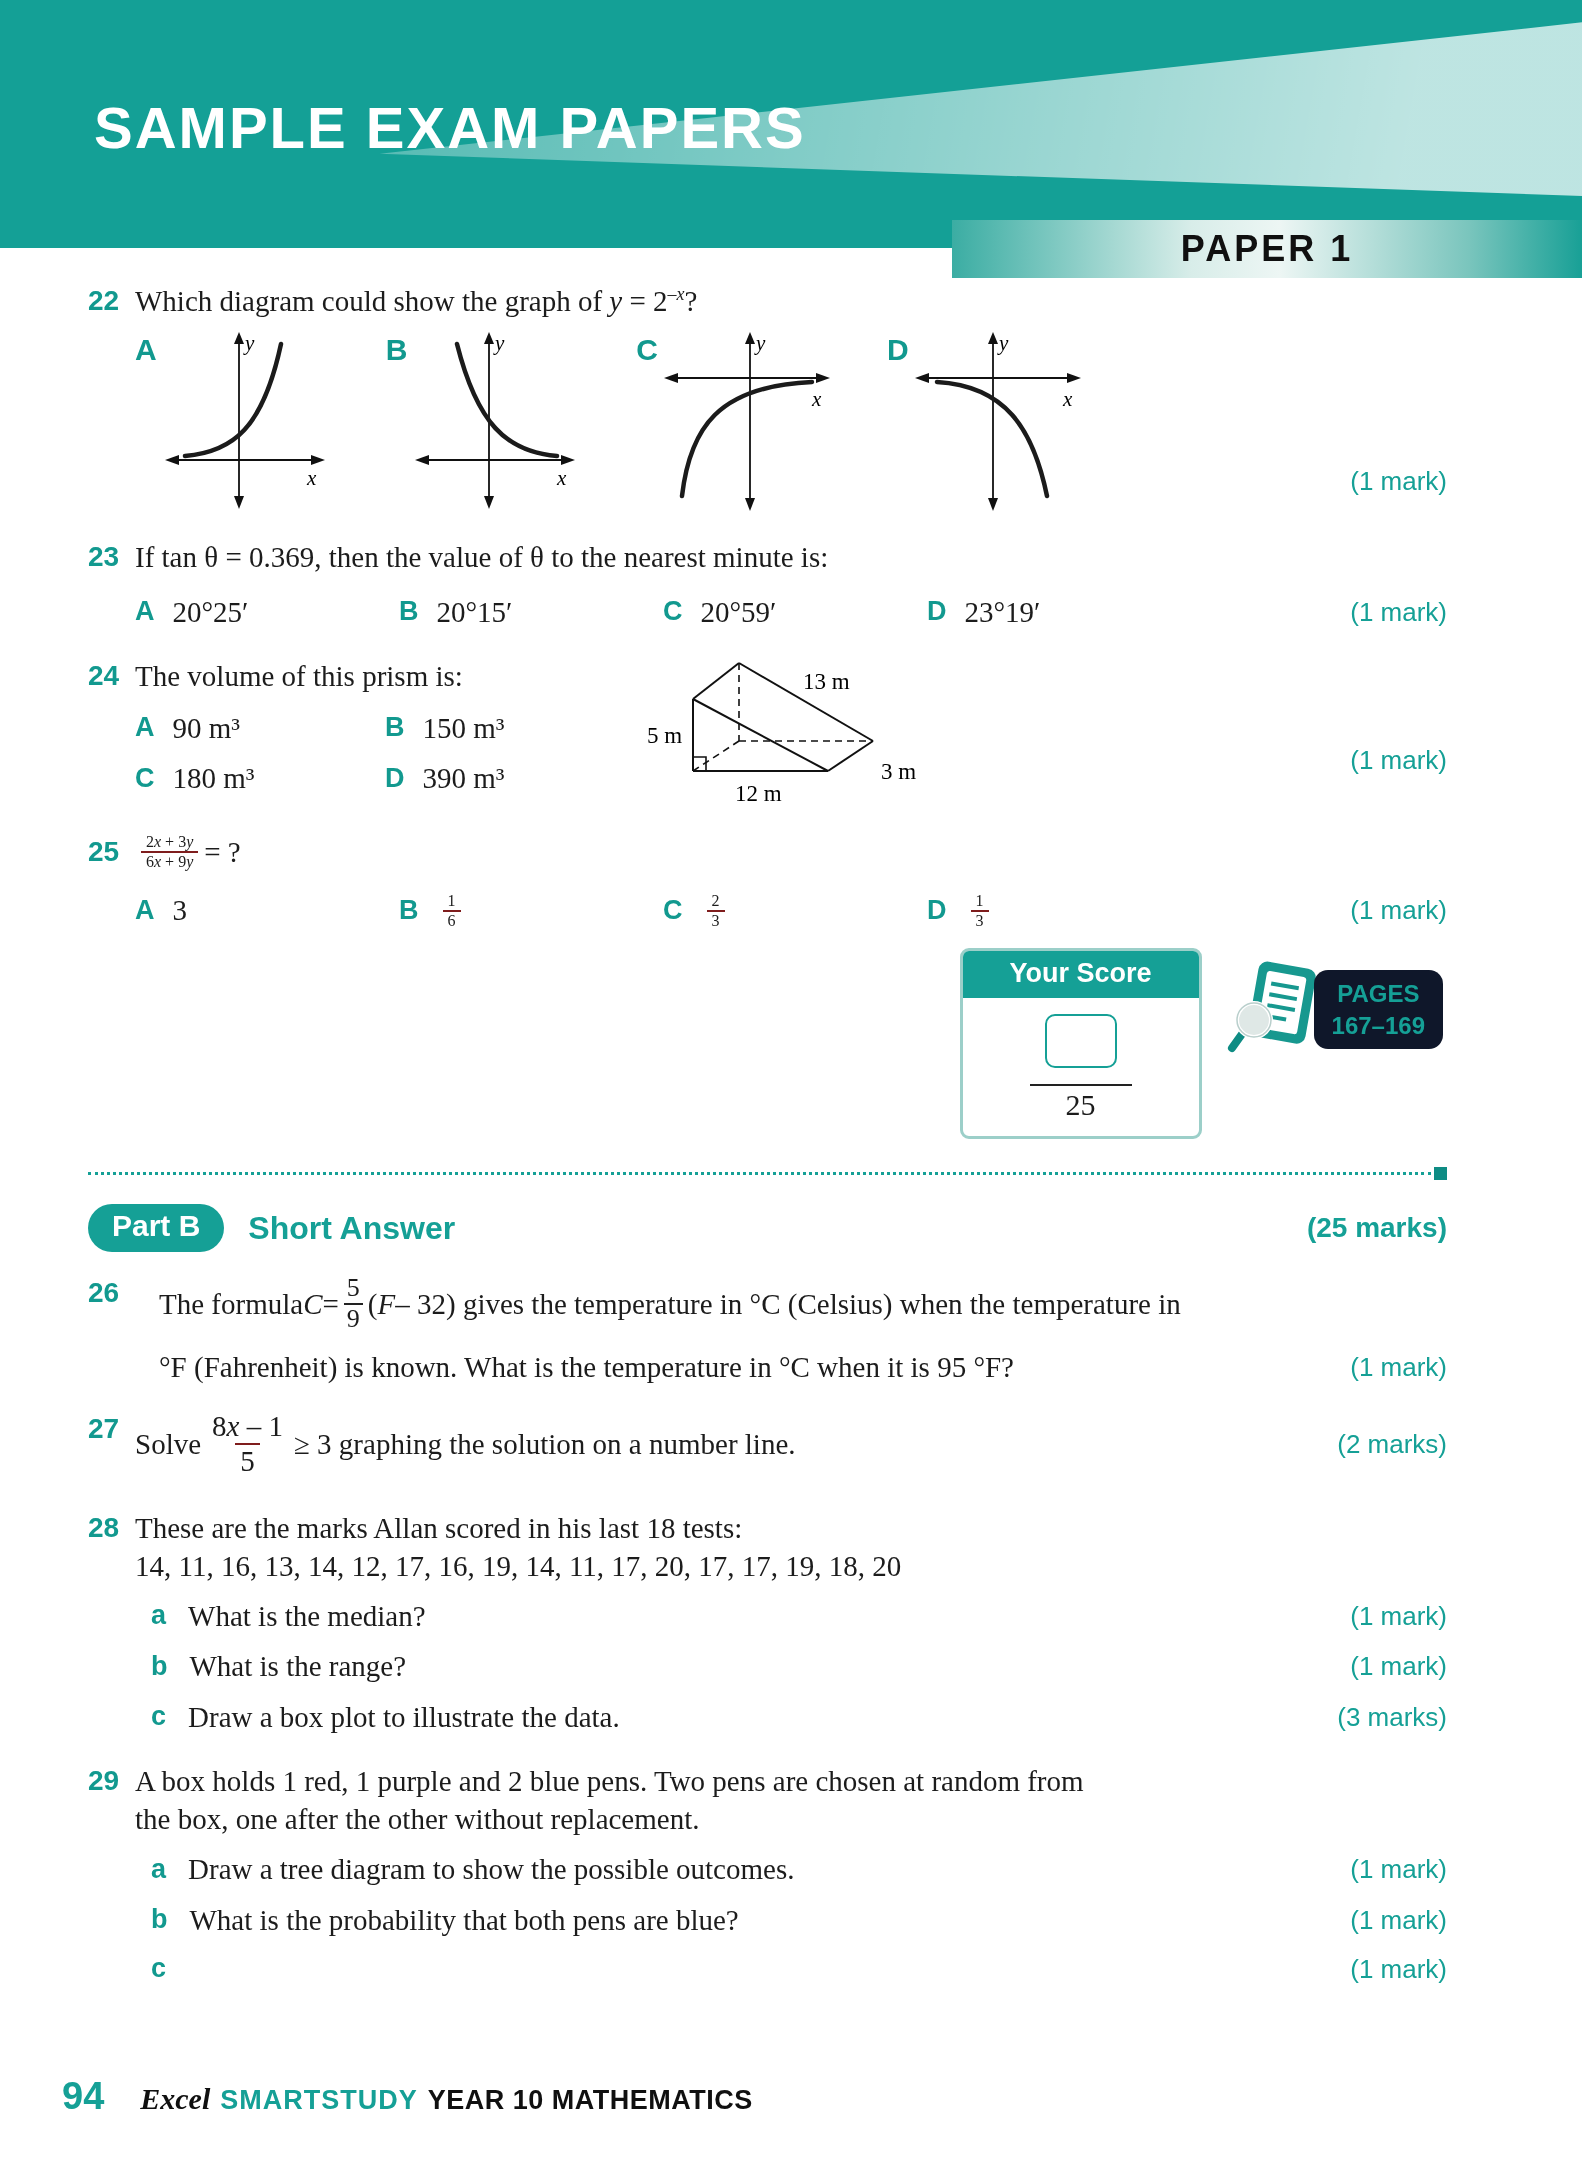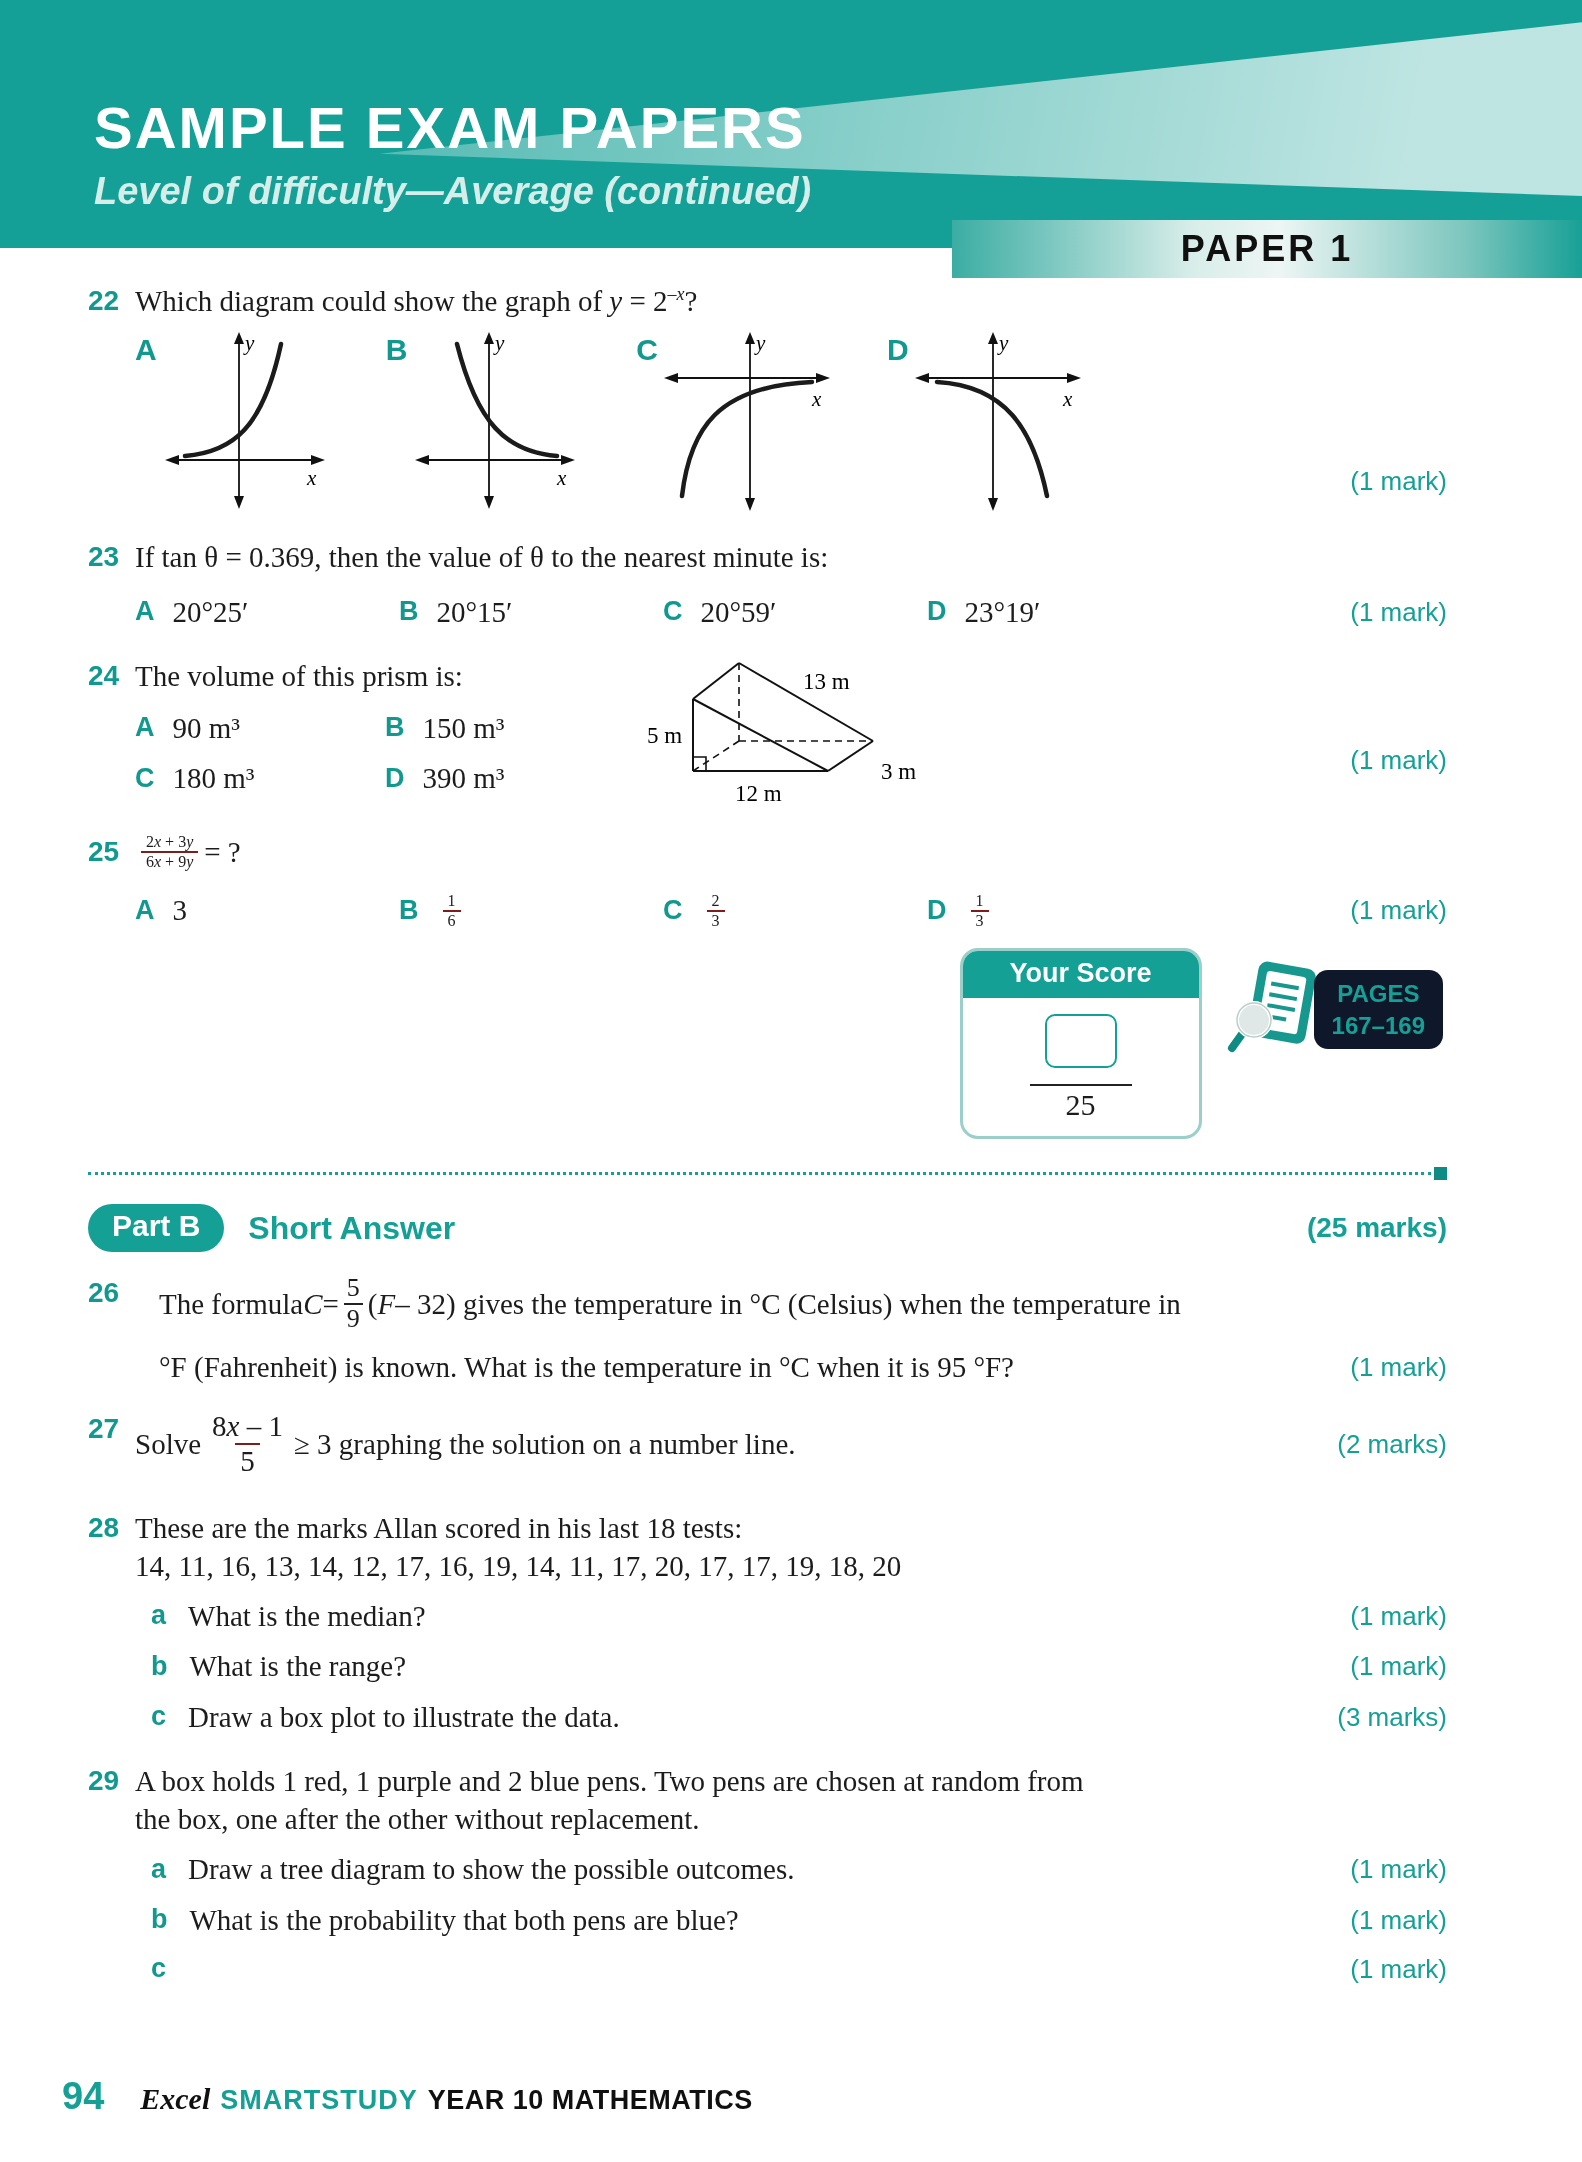--- a/index.html
+++ b/index.html
@@ -70,21 +70,21 @@
   .q24-marks { position:absolute; right:0; top:86px; }
 
   
   .q25-head { display:flex; align-items:center; }
   .q25-head .qnum { padding-top:0; }
   .q25 .optrow { margin-top:20px; margin-left:47px; }
 
   
   .score-row { display:flex; justify-content:flex-end; align-items:flex-start;
                margin:18px 4px 28px 0; gap:24px; }
-  .score-card { width:236px; border:3px solid #9CCFC9; border-radius:18px; background:#fff;
+  .score-card { width:236px; border:3px solid #9CCFC9; border-radius:9px; background:#fff;
                 overflow:hidden; }
   .score-head { background:#15A096; color:#fff; text-align:center;
                 font-family:"Liberation Sans",sans-serif; font-weight:700; font-size:27px;
                 padding:7px 0 9px; }
   .score-body { padding:16px 0 14px; display:flex; flex-direction:column; align-items:center; }
   .score-entry { width:68px; height:50px; border:2px solid #15A096; border-radius:10px; }
   .score-line { width:102px; border-top:2.5px solid #222; margin-top:16px; }
   .score-denom { font-size:30px; margin-top:2px; }
   .pages-group { display:flex; align-items:flex-start; margin-top:8px; }
   .pages-badge { background:#0f172a; border-radius:14px; padding:8px 18px; text-align:center;
@@ -122,21 +122,20 @@
             color:#101010; margin-left:10px; letter-spacing:0.5px; }
 </style>
 </head>
 <body>
 
 <div class="page">
 
   <div class="header">
     <div class="hdr-wedge"></div>
     <div class="hdr-title">SAMPLE EXAM PAPERS</div>
-    <div class="hdr-sub">Level of difficulty—Average (continued)</div>
     <div class="paper-band">PAPER 1</div>
   </div>
 
   <div class="content">
 
     <div class="q q22">
       <div class="qnum">22</div>
       <div class="qbody">
         <div><span>Which diagram could show the graph of </span><span class="it">y</span><span> = 2</span><sup class="it">–x</sup><span>?</span></div>
         <div class="graph-row">

